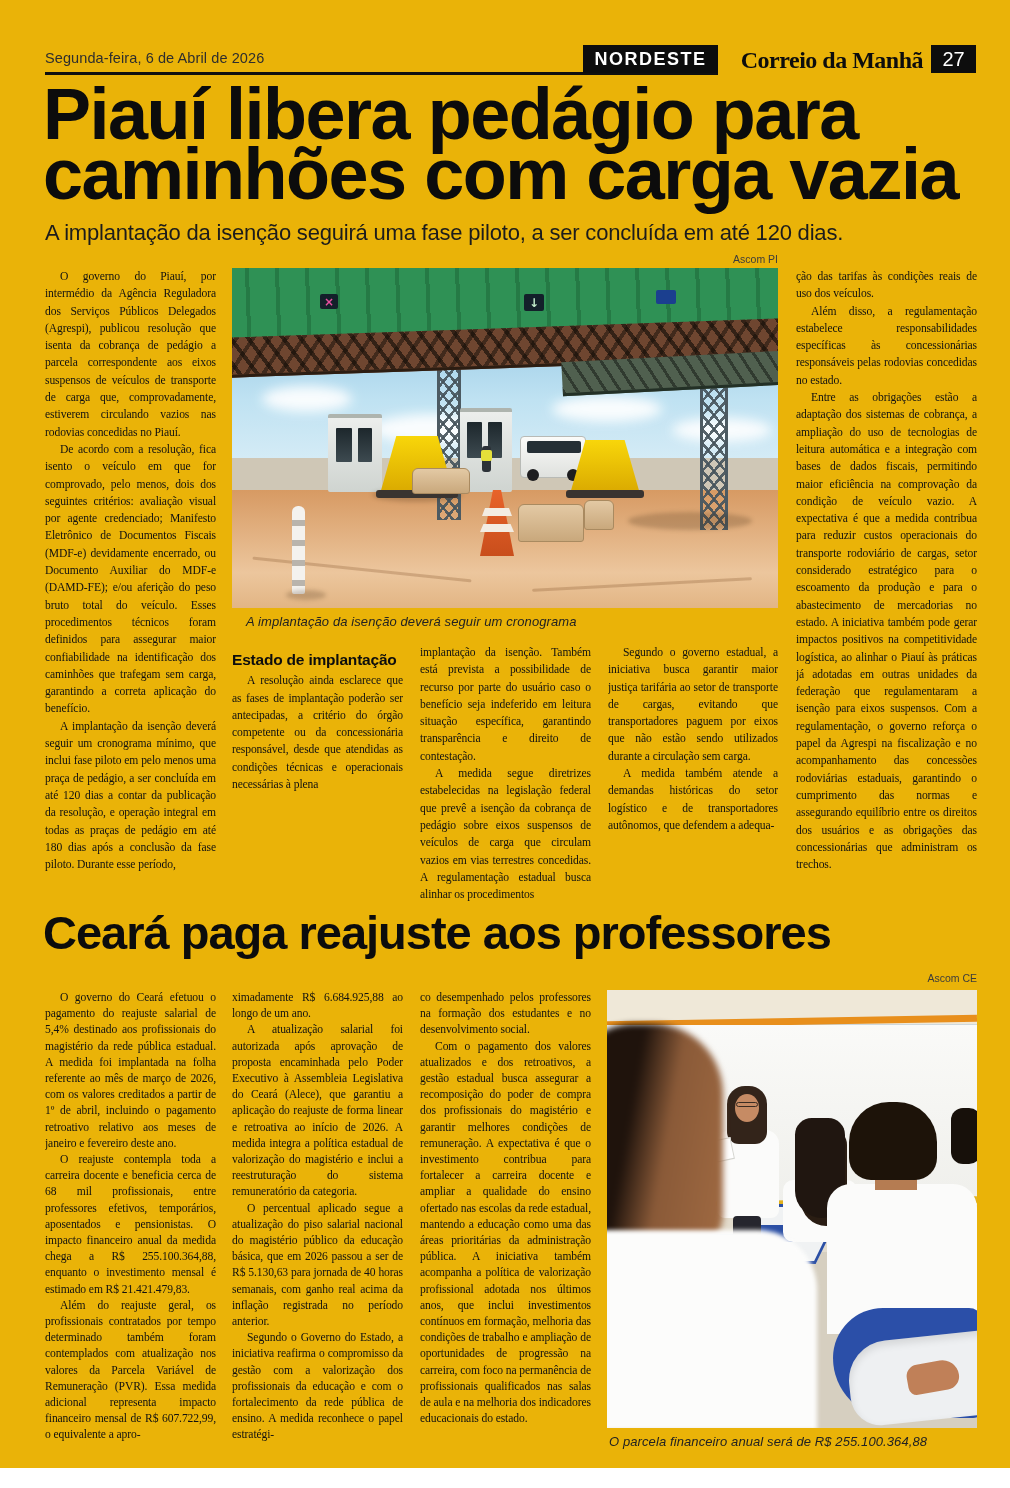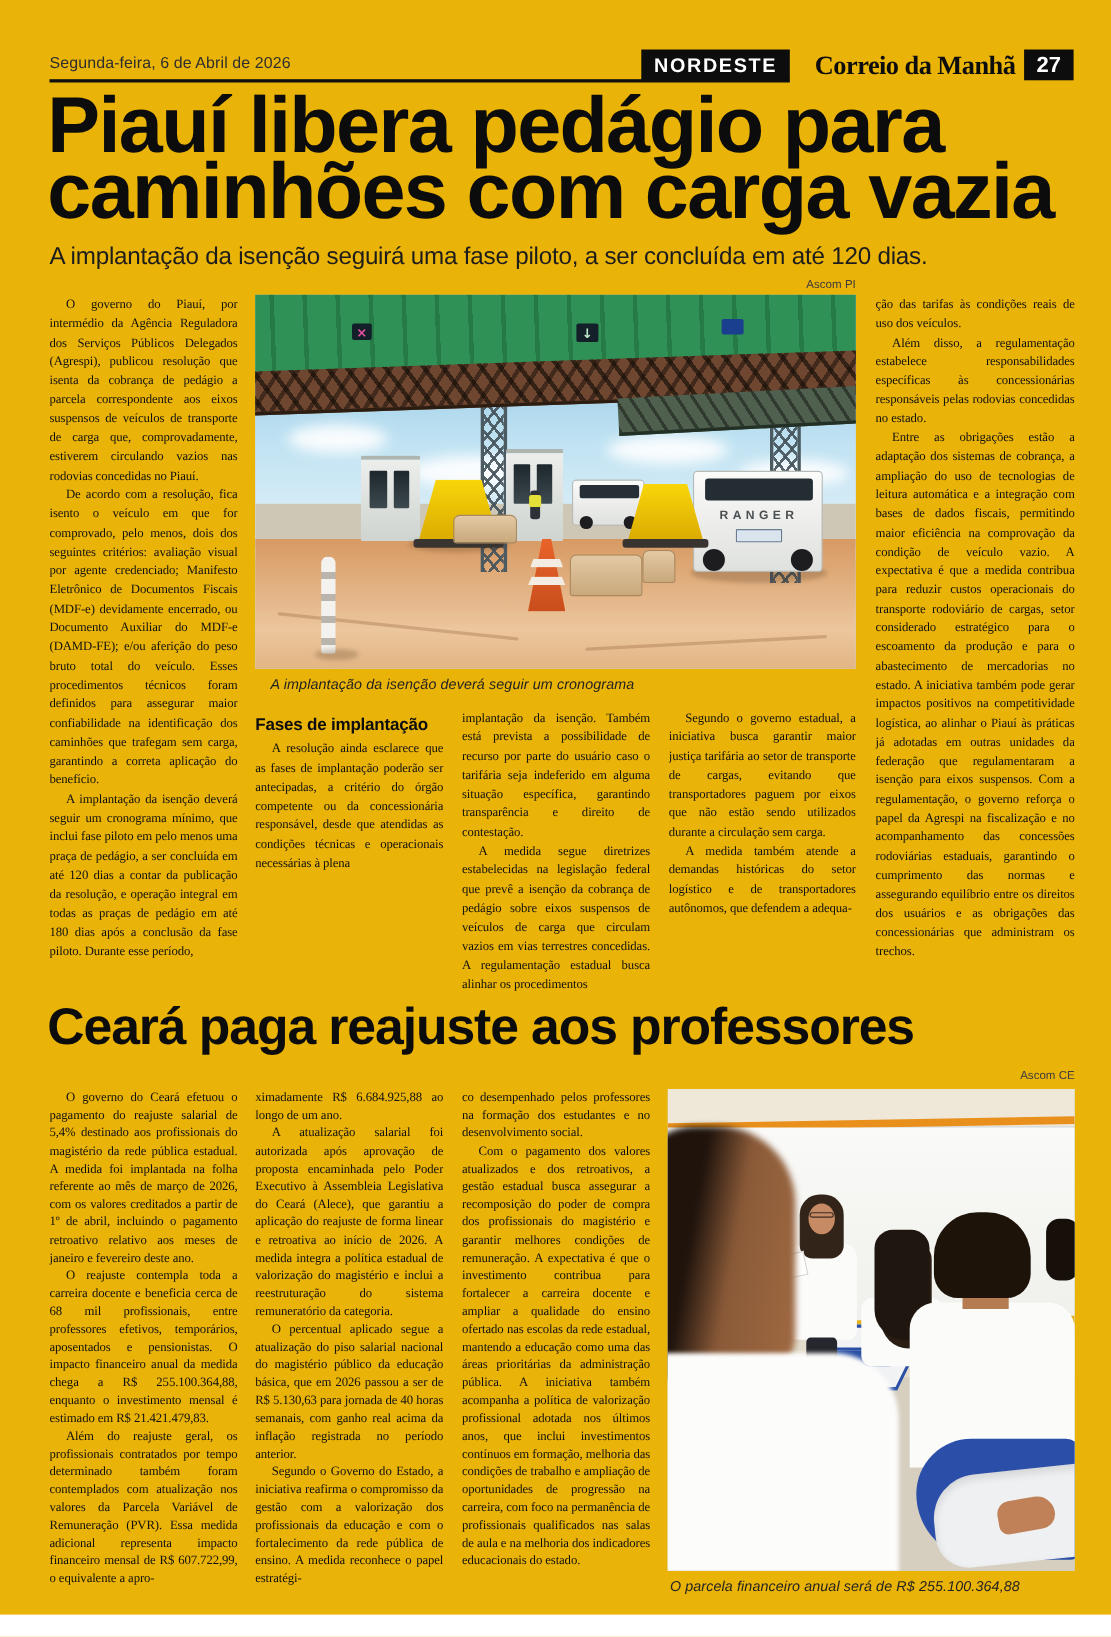--- a/index.html
+++ b/index.html
@@ -34,21 +34,21 @@
   .masthead {
     position:absolute; left:763px; top:46px; width:160px; height:28px;
     font-family:"Liberation Serif", serif; font-weight:bold;
     font-size:24px; letter-spacing:-0.5px; color:#0d0d0d;
     display:flex; align-items:center; justify-content:flex-end;
     white-space:nowrap;
   }
   .page-number {
     position:absolute; left:931px; top:45px; width:45px; height:28px;
     background:#0d0d0d; color:#fff;
-    font-family:"Liberation Sans", sans-serif; font-weight:bold; font-size:20px;
+    font-family:"Liberation Sans", sans-serif; font-weight:normal; font-size:20px;
     display:flex; align-items:center; justify-content:center;
   }
   
   .headline1 {
     position:absolute; left:43px; top:84px; width:930px;
     font-family:"Liberation Sans", sans-serif; font-weight:bold;
     font-size:72px; line-height:60px; letter-spacing:-1.5px; color:#0c0c0c;
   }
   .subheadline {
     position:absolute; left:45px; top:220px; width:935px;
@@ -245,50 +245,43 @@
         <div class="booth-win" style="left:28px; top:10px; width:14px; height:36px;"></div>
       </div>
       <div class="worker"></div>
       <div class="worker-vest"></div>
       <div class="truck truck-small">
         <div class="win"></div>
         <div class="wheel" style="left:6px; top:32px; width:12px; height:12px;"></div>
         <div class="wheel" style="left:46px; top:32px; width:12px; height:12px;"></div>
       </div>
       <div class="shadow" style="left:396px; top:244px; width:124px; height:18px;"></div>
-      <div class="truck ranger">
-        <div class="win"></div>
-        <div class="ranger-label">RANGER</div>
-        <div class="plate"></div>
-        <div class="wheel" style="left:8px; top:70px; width:20px; height:20px;"></div>
-        <div class="wheel" style="left:88px; top:70px; width:20px; height:20px;"></div>
-      </div>
       <div class="shadow" style="left:140px; top:220px; width:90px; height:14px;"></div>
       <div class="bollard bol1"></div>
       <div class="bol-base" style="left:144px; top:222px; width:82px;"></div>
       <div class="bollard bol2"></div>
       <div class="bol-base" style="left:334px; top:222px; width:78px;"></div>
       <div class="barrier" style="left:180px; top:200px; width:58px; height:26px;"></div>
       <div class="barrier" style="left:286px; top:236px; width:66px; height:38px;"></div>
       <div class="barrier" style="left:352px; top:232px; width:30px; height:30px;"></div>
       <div class="cone"></div>
       <div class="cone-band" style="top:240px;"></div>
       <div class="cone-band" style="top:256px; left:248px; width:34px;"></div>
       <div class="post"></div>
       <div class="shadow" style="left:54px; top:322px; width:40px; height:10px;"></div>
     </div>
     <div class="caption caption-1">A implantação da isenção deverá seguir um cronograma</div>
 
     <div class="mid-cols">
       <div class="col a1 c2-a1">
-        <div class="subhead">Fases de implantação</div>
+        <div class="subhead">Estado de implantação</div>
         <p>A resolução ainda esclarece que as fases de implantação poderão ser antecipadas, a critério do órgão competente ou da concessionária responsável, desde que atendidas as condições técnicas e operacionais necessárias à plena</p>
       </div>
       <div class="col a1 c3-a1">
-        <p class="cont">implantação da isenção. Também está prevista a possibilidade de recurso por parte do usuário caso o tarifária seja indeferido em alguma situação específica, garantindo transparência e direito de contestação.</p>
+        <p class="cont">implantação da isenção. Também está prevista a possibilidade de recurso por parte do usuário caso o benefício seja indeferido em leitura situação específica, garantindo transparência e direito de contestação.</p>
         <p>A medida segue diretrizes estabelecidas na legislação federal que prevê a isenção da cobrança de pedágio sobre eixos suspensos de veículos de carga que circulam vazios em vias terrestres concedidas. A regulamentação estadual busca alinhar os procedimentos</p>
       </div>
       <div class="col a1 c4-a1">
         <p>Segundo o governo estadual, a iniciativa busca garantir maior justiça tarifária ao setor de transporte de cargas, evitando que transportadores paguem por eixos que não estão sendo utilizados durante a circulação sem carga.</p>
         <p>A medida também atende a demandas históricas do setor logístico e de transportadores autônomos, que defendem a adequa-</p>
       </div>
     </div>
   </div>
 
   <div class="col a1 c5-a1">

